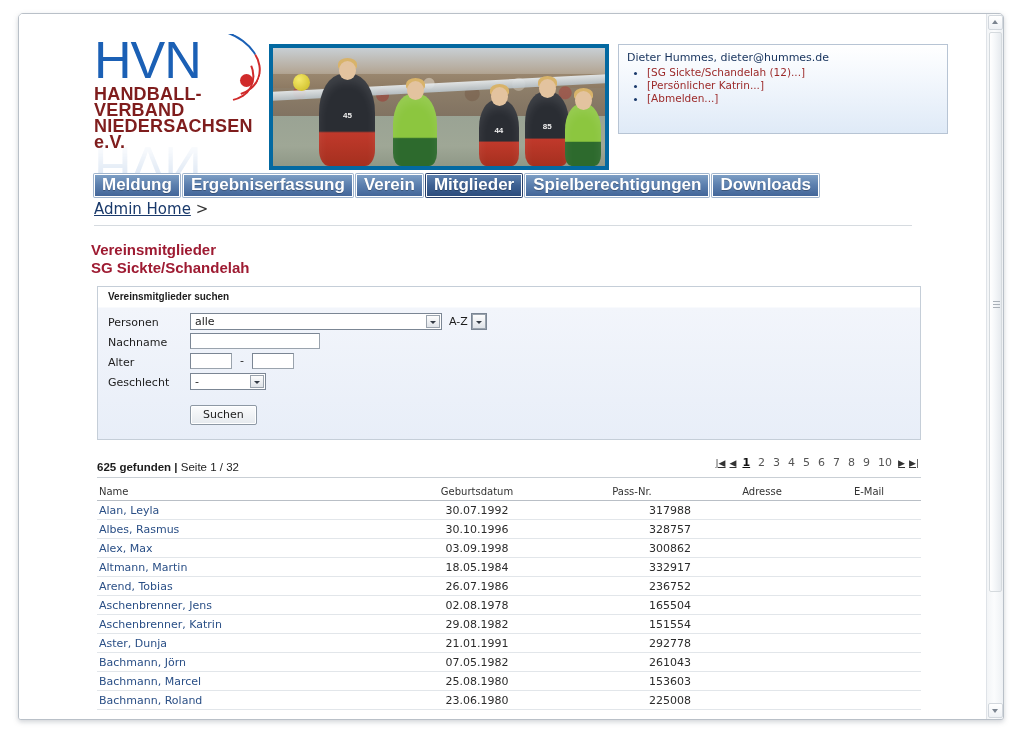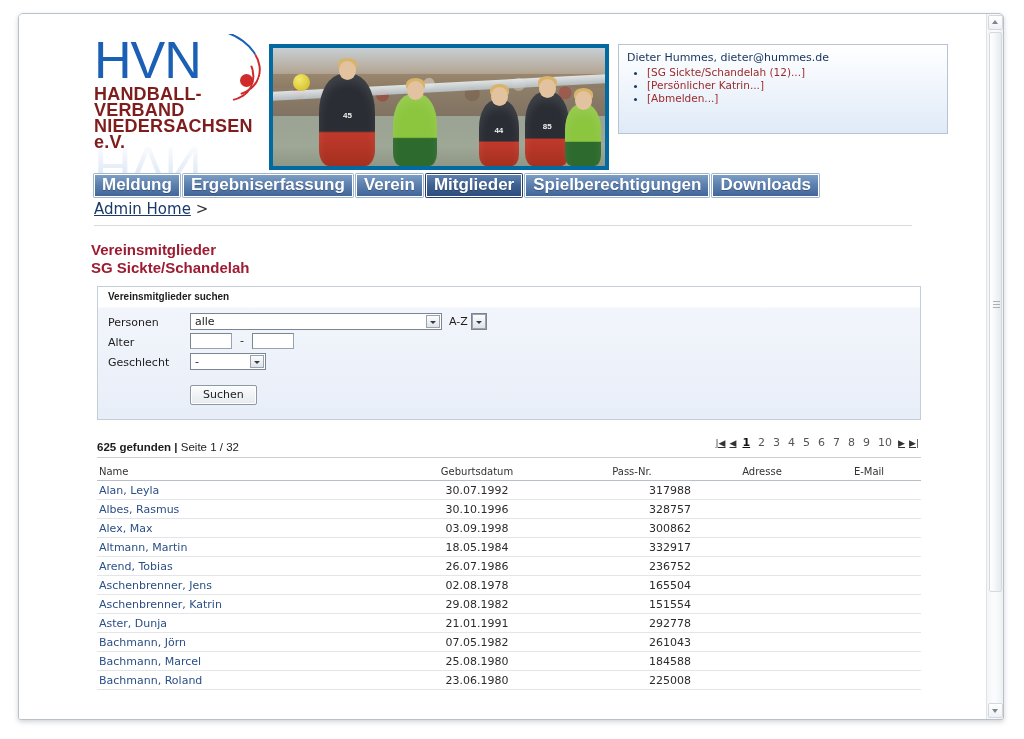--- a/index.html
+++ b/index.html
@@ -638,20 +638,23 @@
         <div id="panel-body">
 
           <div class="form-row">
             <span class="form-label">Personen</span><span class="ctrl-select" id="sel-personen"><span>alle</span><span class="arrowbox">
                   <i></i>
                 </span></span><span id="az-label">A-Z</span><span class="ctrl-select" id="sel-az"><span class="arrowbox">
                   <i></i>
                 </span></span>
           </div>
 
+          <div class="form-row">
+            <span class="form-label">Nachname</span><input class="ctrl-text" id="in-nachname" type="text" value="" style="">
+          </div>
 
           <div class="form-row">
             <span class="form-label">Alter</span><input class="ctrl-text in-alter" type="text" value="" style=""><span class="alter-dash">-</span><input class="ctrl-text in-alter" type="text" value="" style="">
           </div>
 
           <div class="form-row">
             <span class="form-label">Geschlecht</span><span class="ctrl-select" id="sel-geschlecht"><span>-</span><span class="arrowbox">
                   <i></i>
                 </span></span>
           </div>
@@ -750,21 +753,21 @@
             <tr>
               <td class="c-name">Bachmann, Jörn</td>
               <td class="c-date">07.05.1982</td>
               <td class="c-pass">261043</td>
               <td class="c-addr"></td>
               <td class="c-mail"></td>
             </tr>
             <tr>
               <td class="c-name">Bachmann, Marcel</td>
               <td class="c-date">25.08.1980</td>
-              <td class="c-pass">184588</td>
+              <td class="c-pass">153603</td>
               <td class="c-addr"></td>
               <td class="c-mail"></td>
             </tr>
             <tr>
               <td class="c-name">Bachmann, Roland</td>
               <td class="c-date">23.06.1980</td>
               <td class="c-pass">225008</td>
               <td class="c-addr"></td>
               <td class="c-mail"></td>
             </tr>

